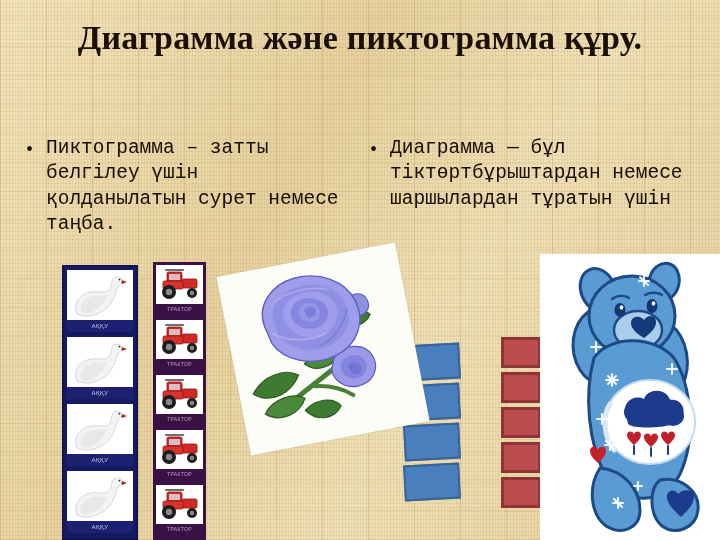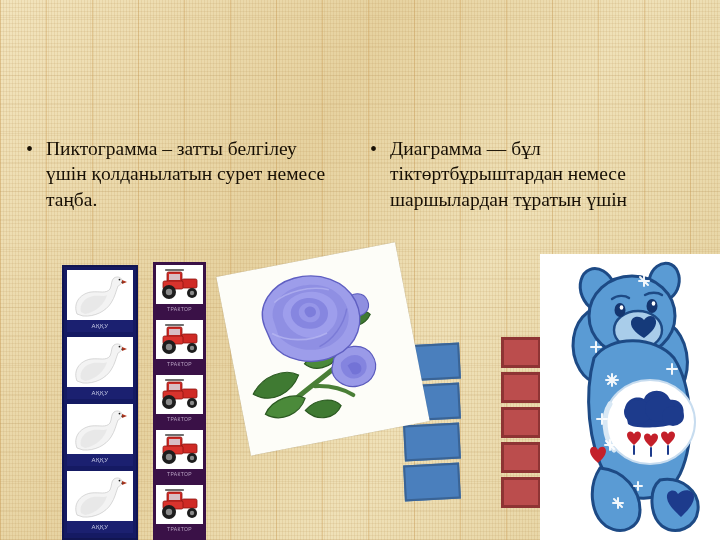--- a/index.html
+++ b/index.html
@@ -76,20 +76,21 @@
   }
   .bullet-dot {
     flex: 0 0 auto;
     width: 20px;
     font-size: 20px;
     line-height: 1.30;
     color: #170f04;
   }
   .bullet-text {
     flex: 1 1 auto;
+    font-family: Liberation Mono, monospace;
   }
 
   
   #swan-panel {
     position: absolute;
     left: 62px;
     top: 265px;
     width: 76px;
     height: 275px;
     background: #151a63;
@@ -224,20 +225,21 @@
     left: 0; top: 0;
     width: 180px;
     height: 286px;
   }
 </style>
 </head>
 <body>
 
 <div id="slide">
 
+  <div id="title">Диаграмма және пиктограмма құру.</div>
 
   <div class="bullet-col" id="col-left">
     <div class="bullet-row">
       <span class="bullet-dot">•</span>
       <span class="bullet-text">Пиктограмма – затты белгілеу үшін қолданылатын сурет немесе таңба.</span>
     </div>
   </div>
 
   <div class="bullet-col" id="col-right">
     <div class="bullet-row">

